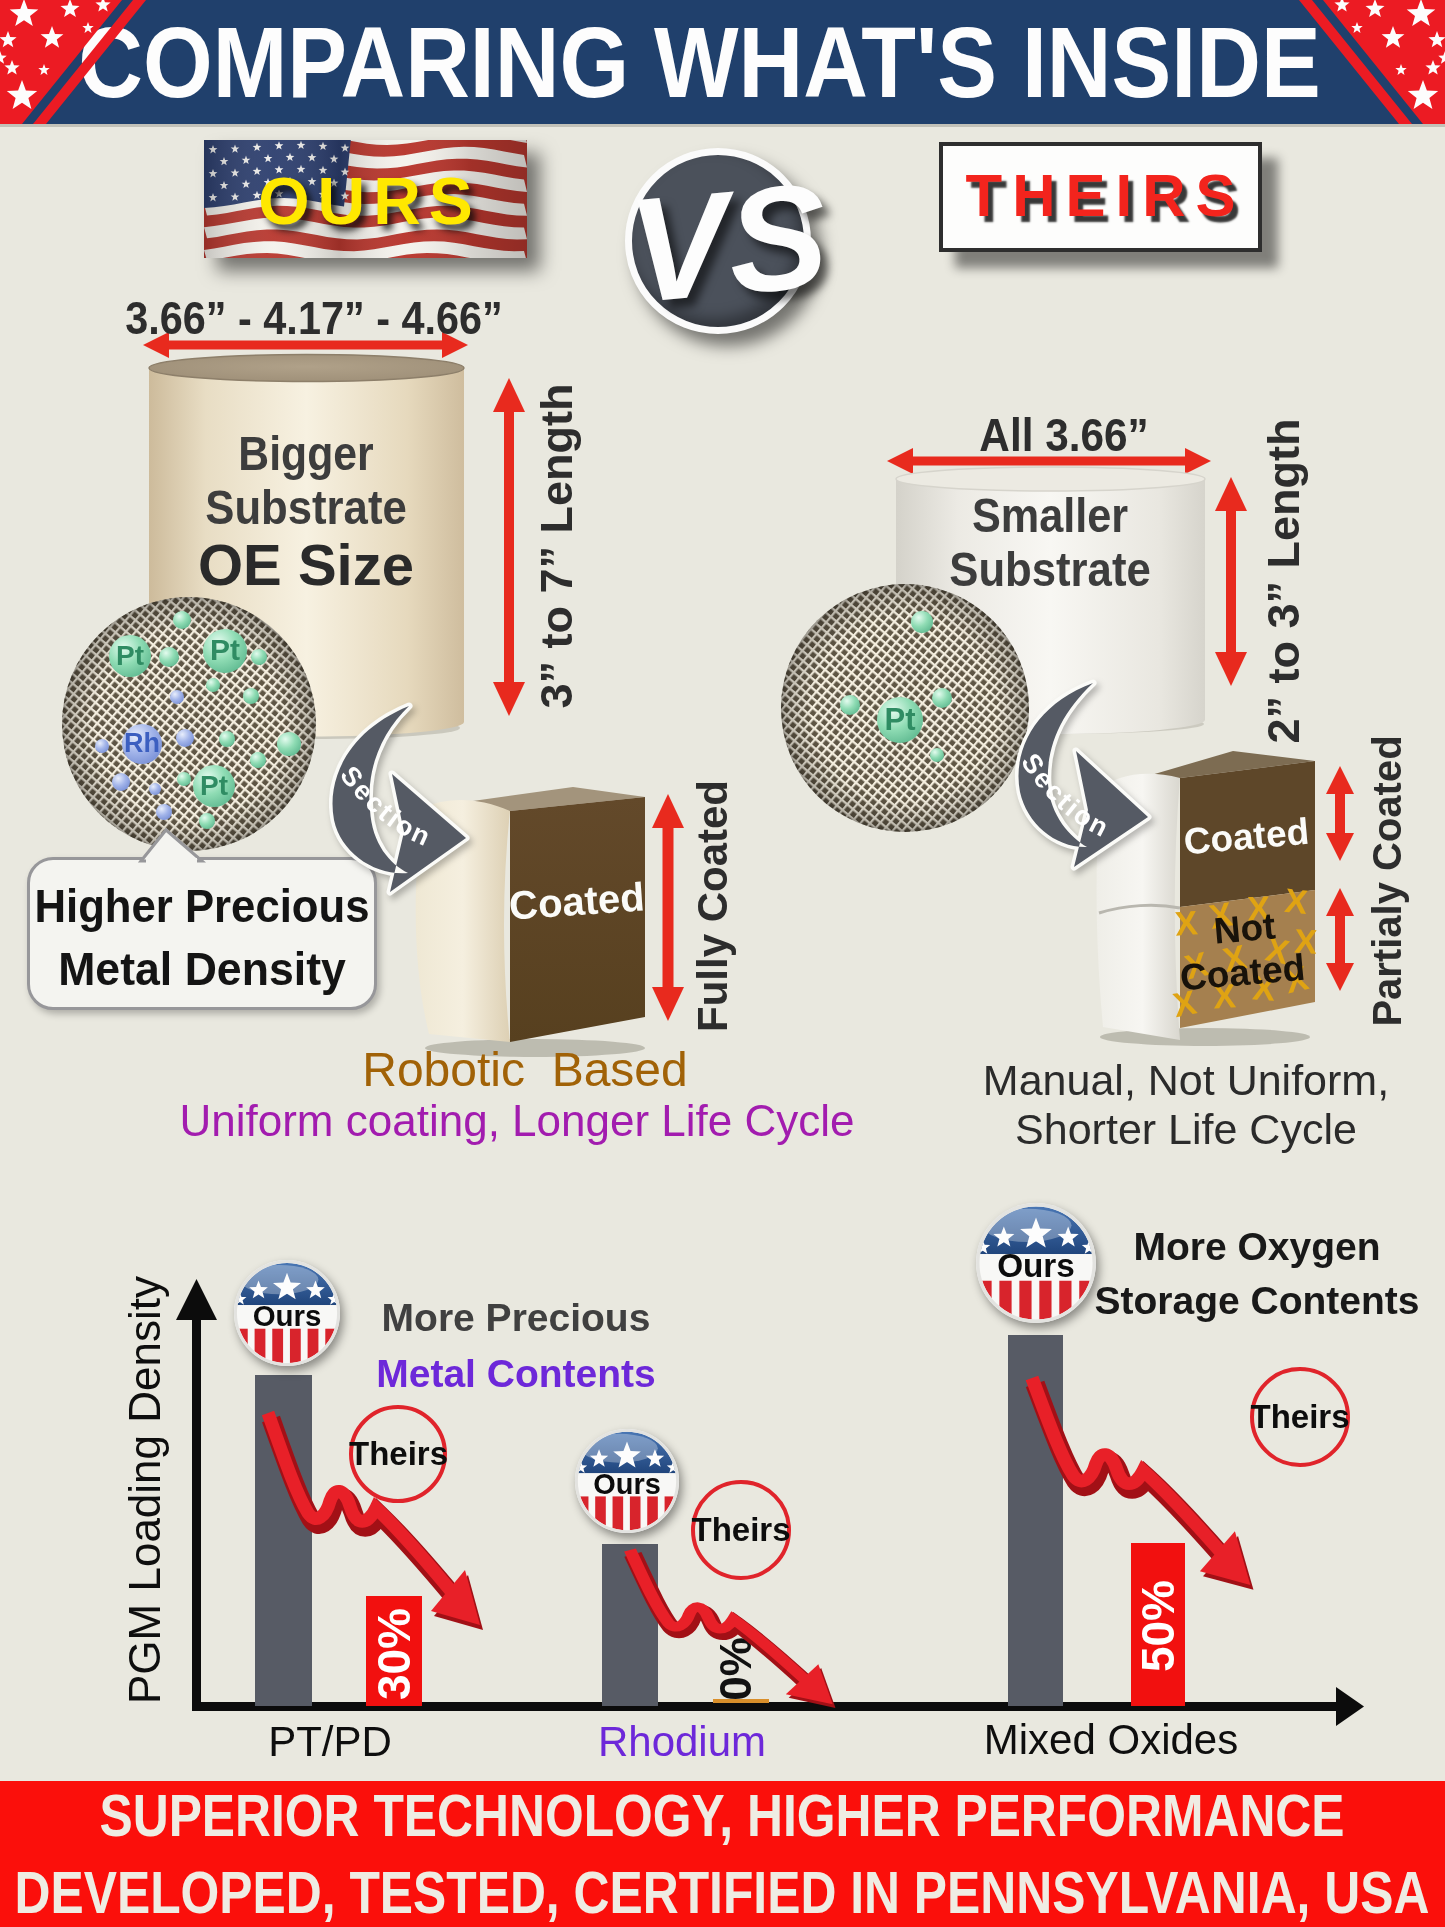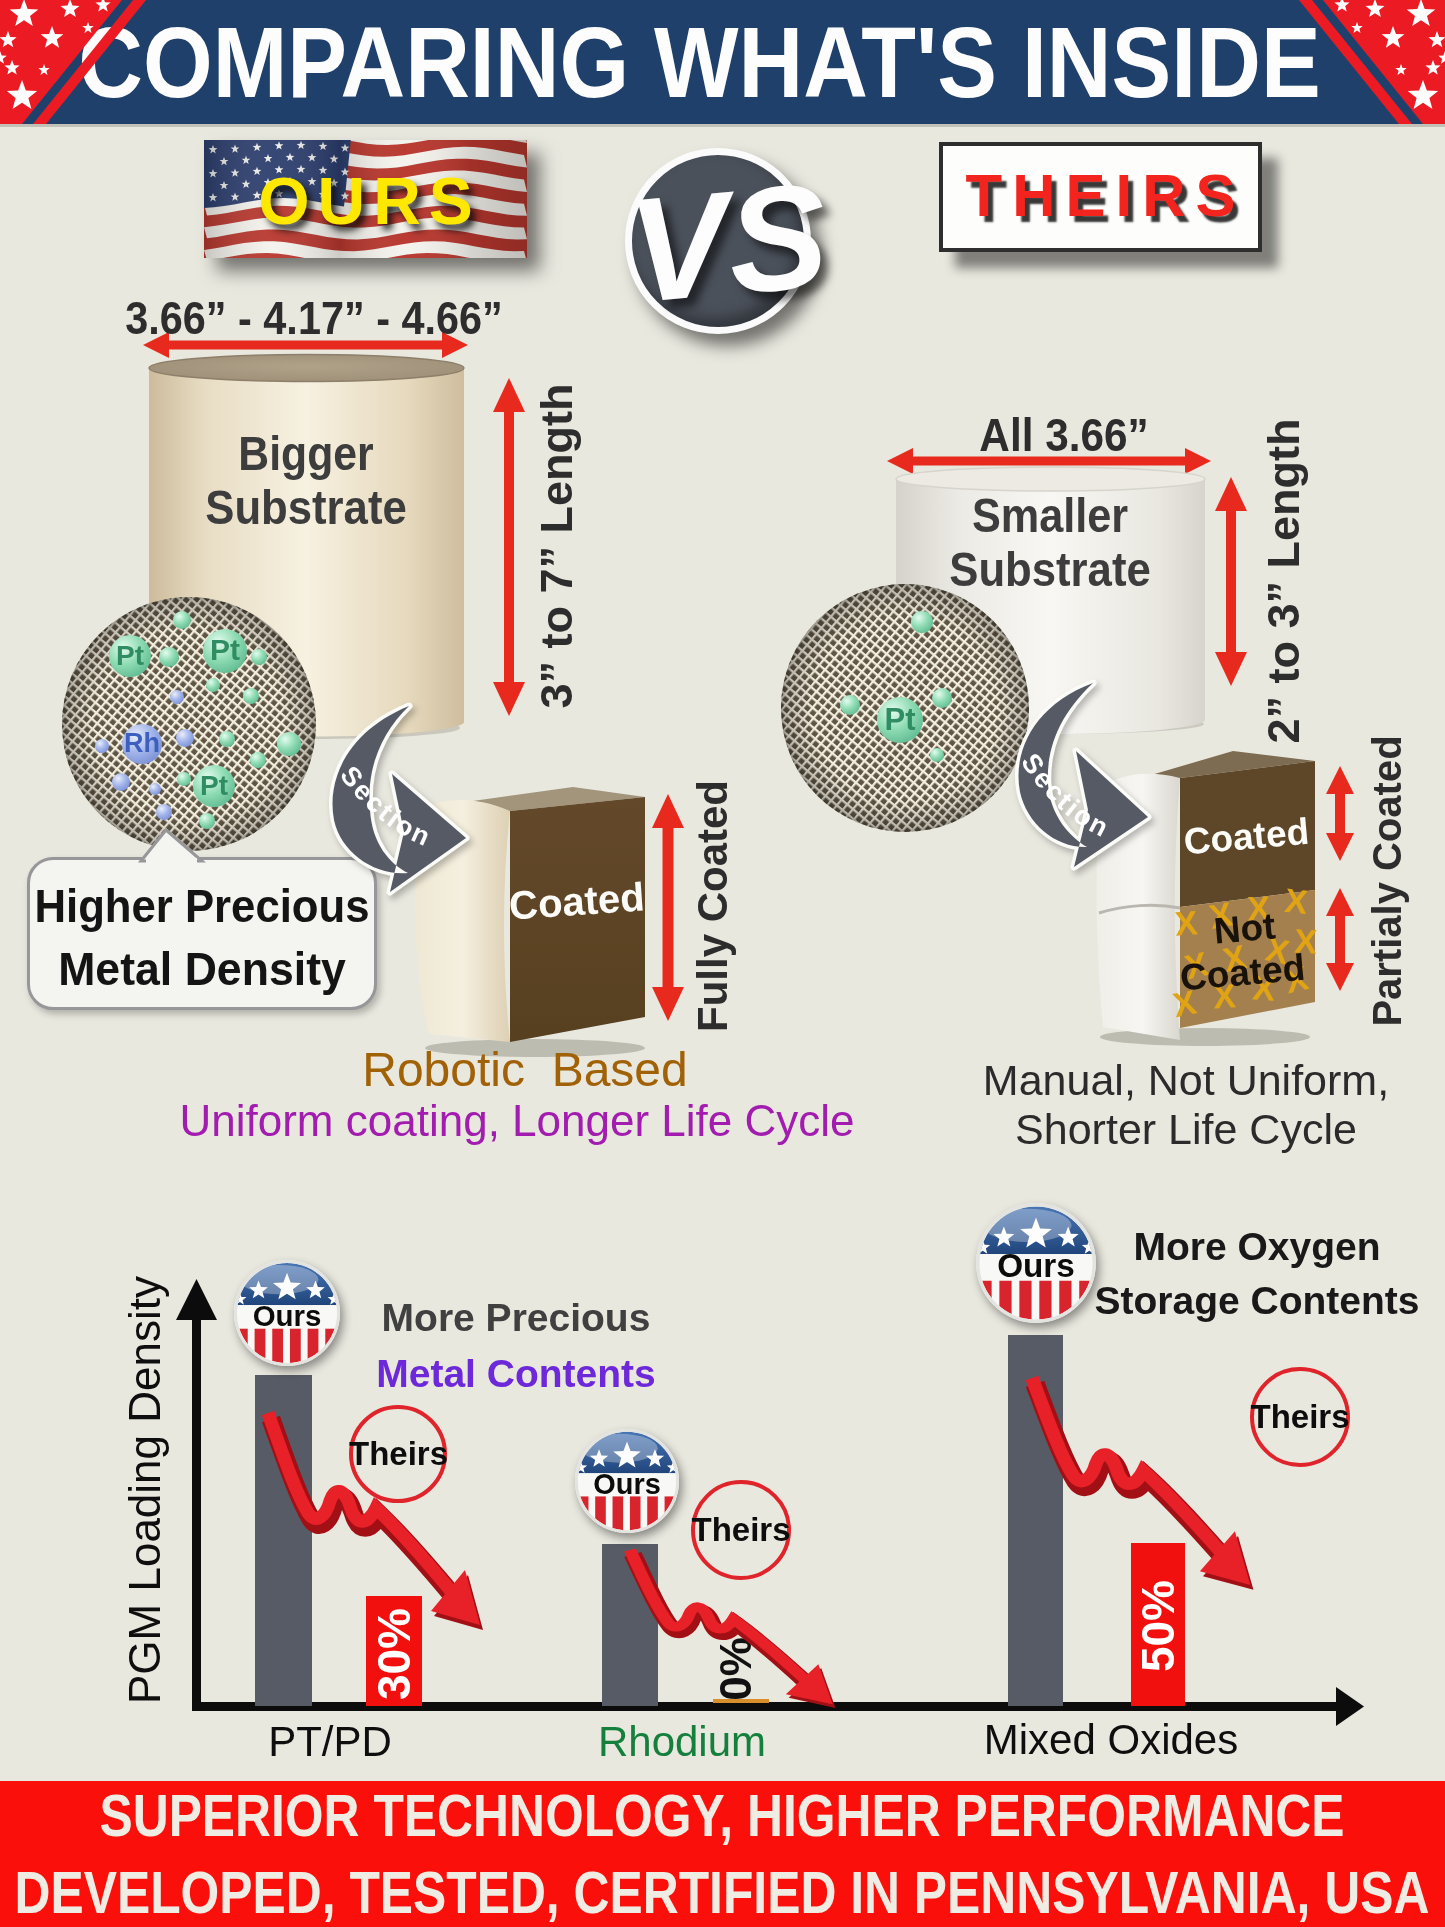--- a/index.html
+++ b/index.html
@@ -155,20 +155,21 @@
 <stop offset="0" stop-color="#b0a189"></stop>
           <stop offset="1" stop-color="#9a8b74"></stop>
         </radialGradient>
 </defs>
 <ellipse cx="180" cy="388" rx="150" ry="11" fill="rgba(90,85,70,0.22)"></ellipse>
 <path d="M19,28 L19,382 A157.5,14.5 0 0 0 334,382 L334,28 Z" fill="url(#cylL)"></path>
 <ellipse cx="176.5" cy="28" rx="157.5" ry="13.5" fill="url(#cylLtop)" stroke="#8d7f6a" stroke-width="1.5"></ellipse>
 </svg>
 <div class="abs ctr" style="left:156px;top:426px;width:300px;font-size:48px;font-weight:700;color:#3d3d3d;transform:scaleX(0.89);">Bigger</div>
 <div class="abs ctr" style="left:156px;top:480px;width:300px;font-size:48px;font-weight:700;color:#3d3d3d;transform:scaleX(0.91);">Substrate</div>
+<div class="abs ctr" style="left:156px;top:531px;width:300px;font-size:58px;font-weight:700;color:#2a2a2a;">OE Size</div>
 
 <svg class="abs" style="left:886px;top:452px;" width="340" height="300" viewBox="0 0 340 300">
 <defs>
 <linearGradient id="cylR" x1="0" y1="0" x2="1" y2="0">
 <stop offset="0" stop-color="#d4d2ca"></stop>
           <stop offset="0.2" stop-color="#eceae4"></stop>
 <stop offset="0.5" stop-color="#f8f7f3"></stop>
           <stop offset="0.85" stop-color="#e9e7e0"></stop>
 <stop offset="1" stop-color="#d6d4cc"></stop>
         </linearGradient>
@@ -368,21 +369,21 @@
 <use href="#swoosh" transform="translate(630,1550) scale(0.956,0.728)"></use>
 <use href="#swoosh" transform="translate(1032,1378) scale(1.03,0.976)"></use>
 </svg>
 
 <div class="abs rot ctr" style="left:-70px;top:1462px;width:430px;height:56px;line-height:56px;font-size:44px;font-weight:400;color:#0e0e0e;">PGM Loading Density</div>
 <div class="abs ctr" style="left:316px;top:1296px;width:400px;font-size:39px;font-weight:700;color:#404040;">More Precious</div>
 <div class="abs ctr" style="left:316px;top:1352px;width:400px;font-size:39px;font-weight:700;color:#6d28d9;">Metal Contents</div>
 <div class="abs ctr" style="left:1057px;top:1225px;width:400px;font-size:39px;font-weight:700;color:#191919;">More Oxygen</div>
 <div class="abs ctr" style="left:1057px;top:1279px;width:400px;font-size:39px;font-weight:700;color:#191919;">Storage Contents</div>
 <div class="abs ctr" style="left:180px;top:1718px;width:300px;font-size:42px;font-weight:400;color:#0e0e0e;">PT/PD</div>
-<div class="abs ctr" style="left:532px;top:1718px;width:300px;font-size:42px;font-weight:400;color:#15803d;">Rhodium</div>
+<div class="abs ctr" style="left:532px;top:1718px;width:300px;font-size:42px;font-weight:400;color:#6d28d9;">Rhodium</div>
 <div class="abs ctr" style="left:961px;top:1716px;width:300px;font-size:42px;font-weight:400;color:#0e0e0e;">Mixed Oxides</div>
 
 <svg class="abs" style="left:233px;top:1259px;filter:drop-shadow(3px 5px 5px rgba(0,0,0,0.4));" width="108" height="108" viewBox="-55 -55 110 110">
       <defs>
 <clipPath id="bclip">
           <circle cx="0" cy="0" r="51"></circle>
         </clipPath>
 <linearGradient id="bblue" x1="0" y1="0" x2="0" y2="1">
 <stop offset="0" stop-color="#4a77b5"></stop>
           <stop offset="1" stop-color="#20457c"></stop>

